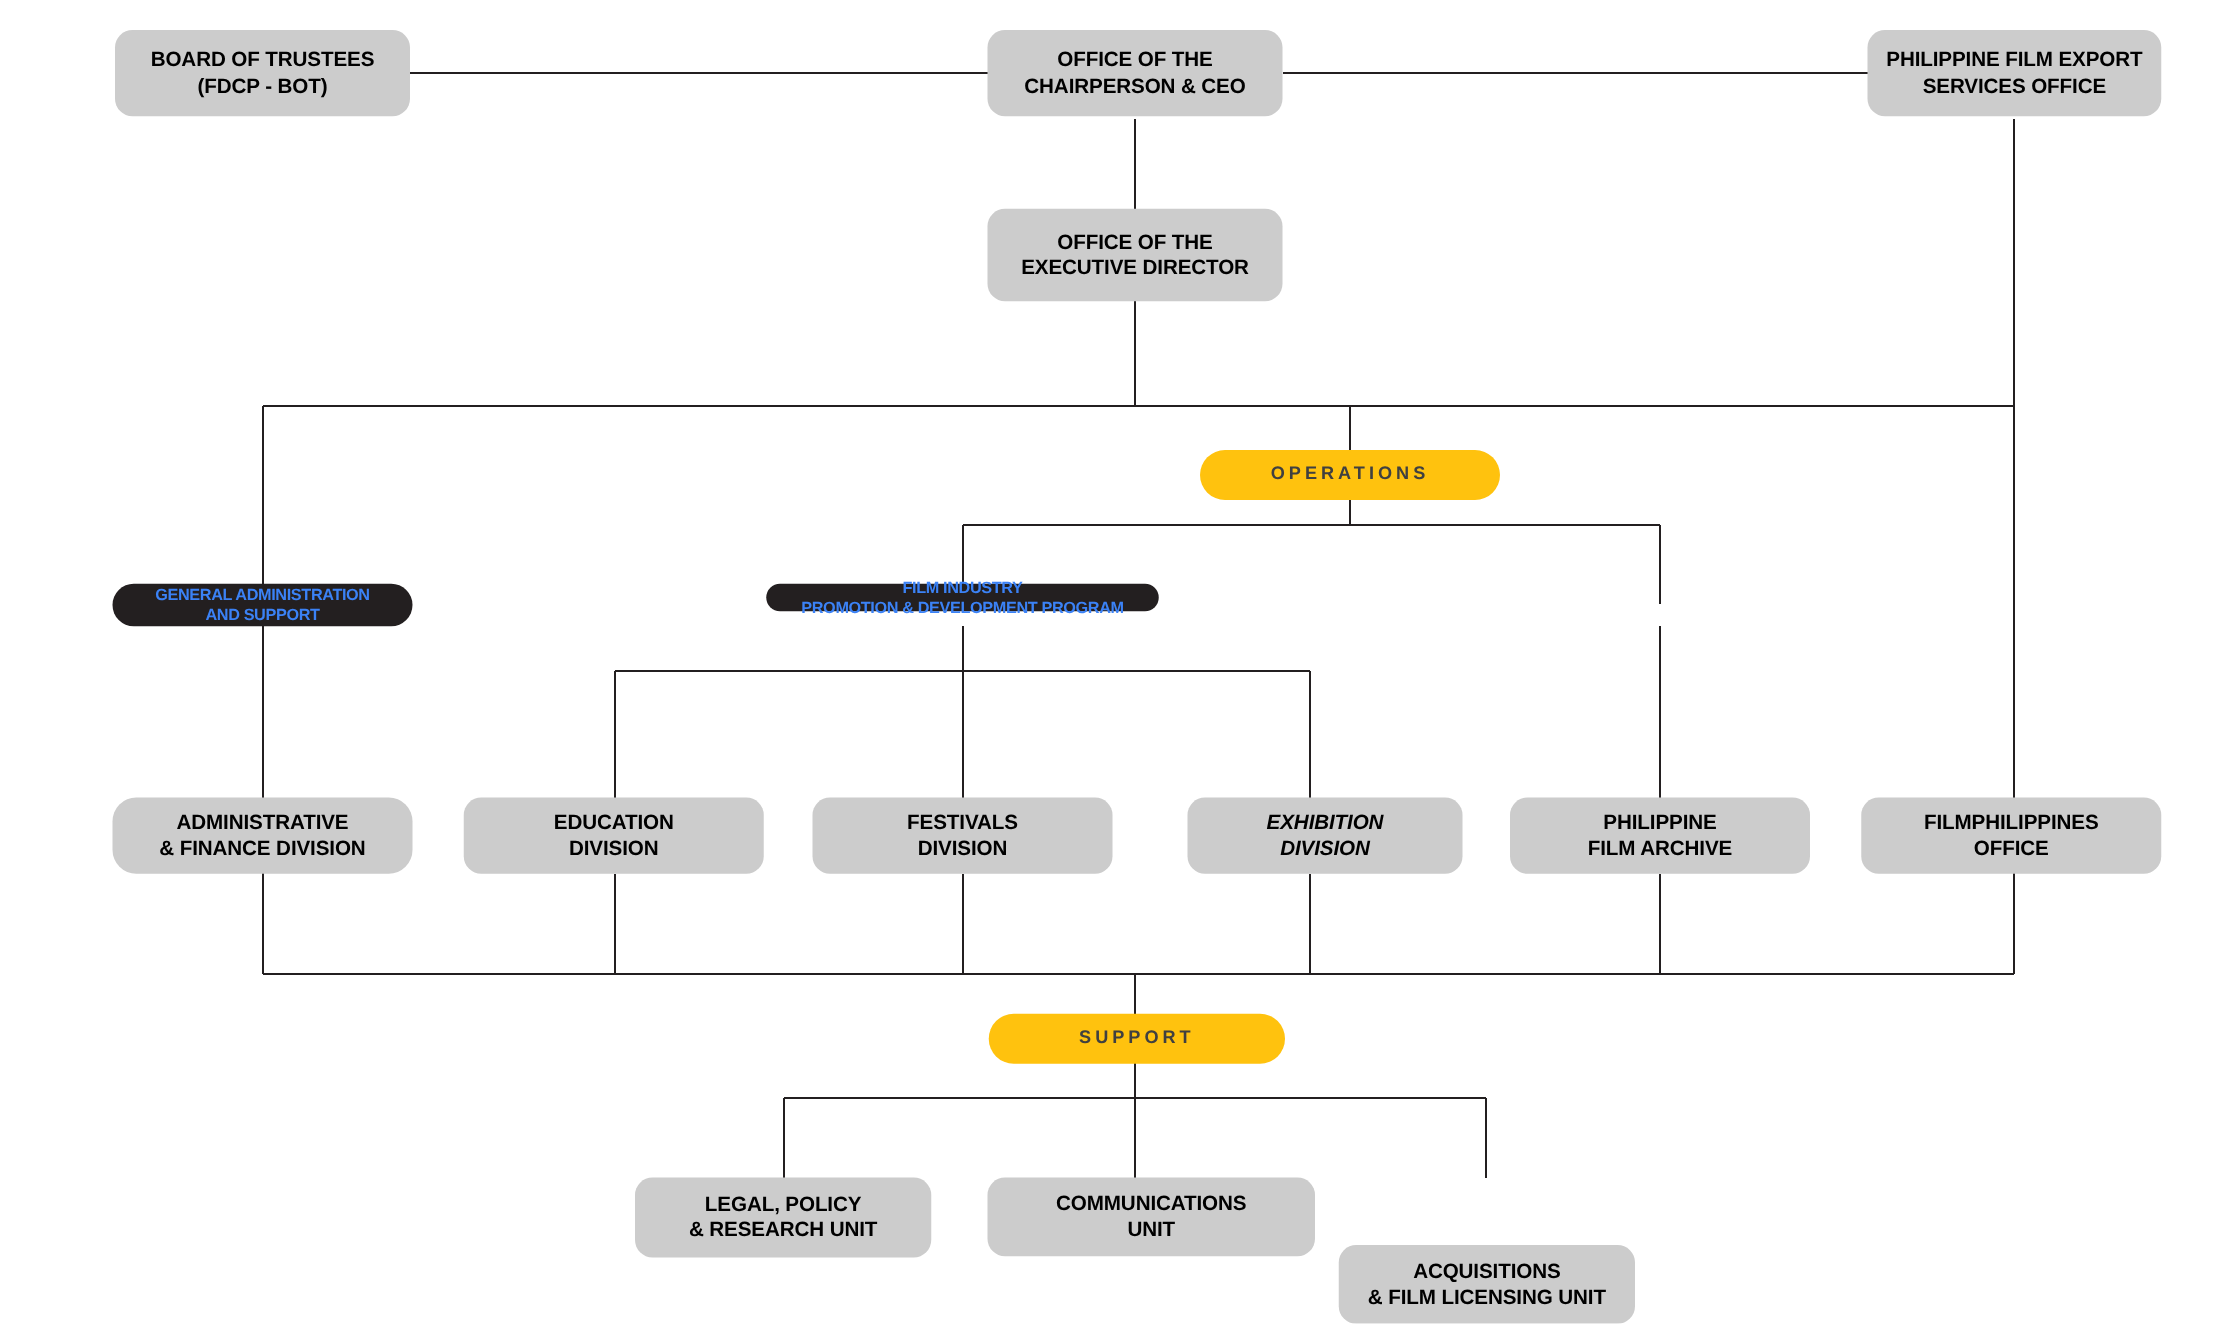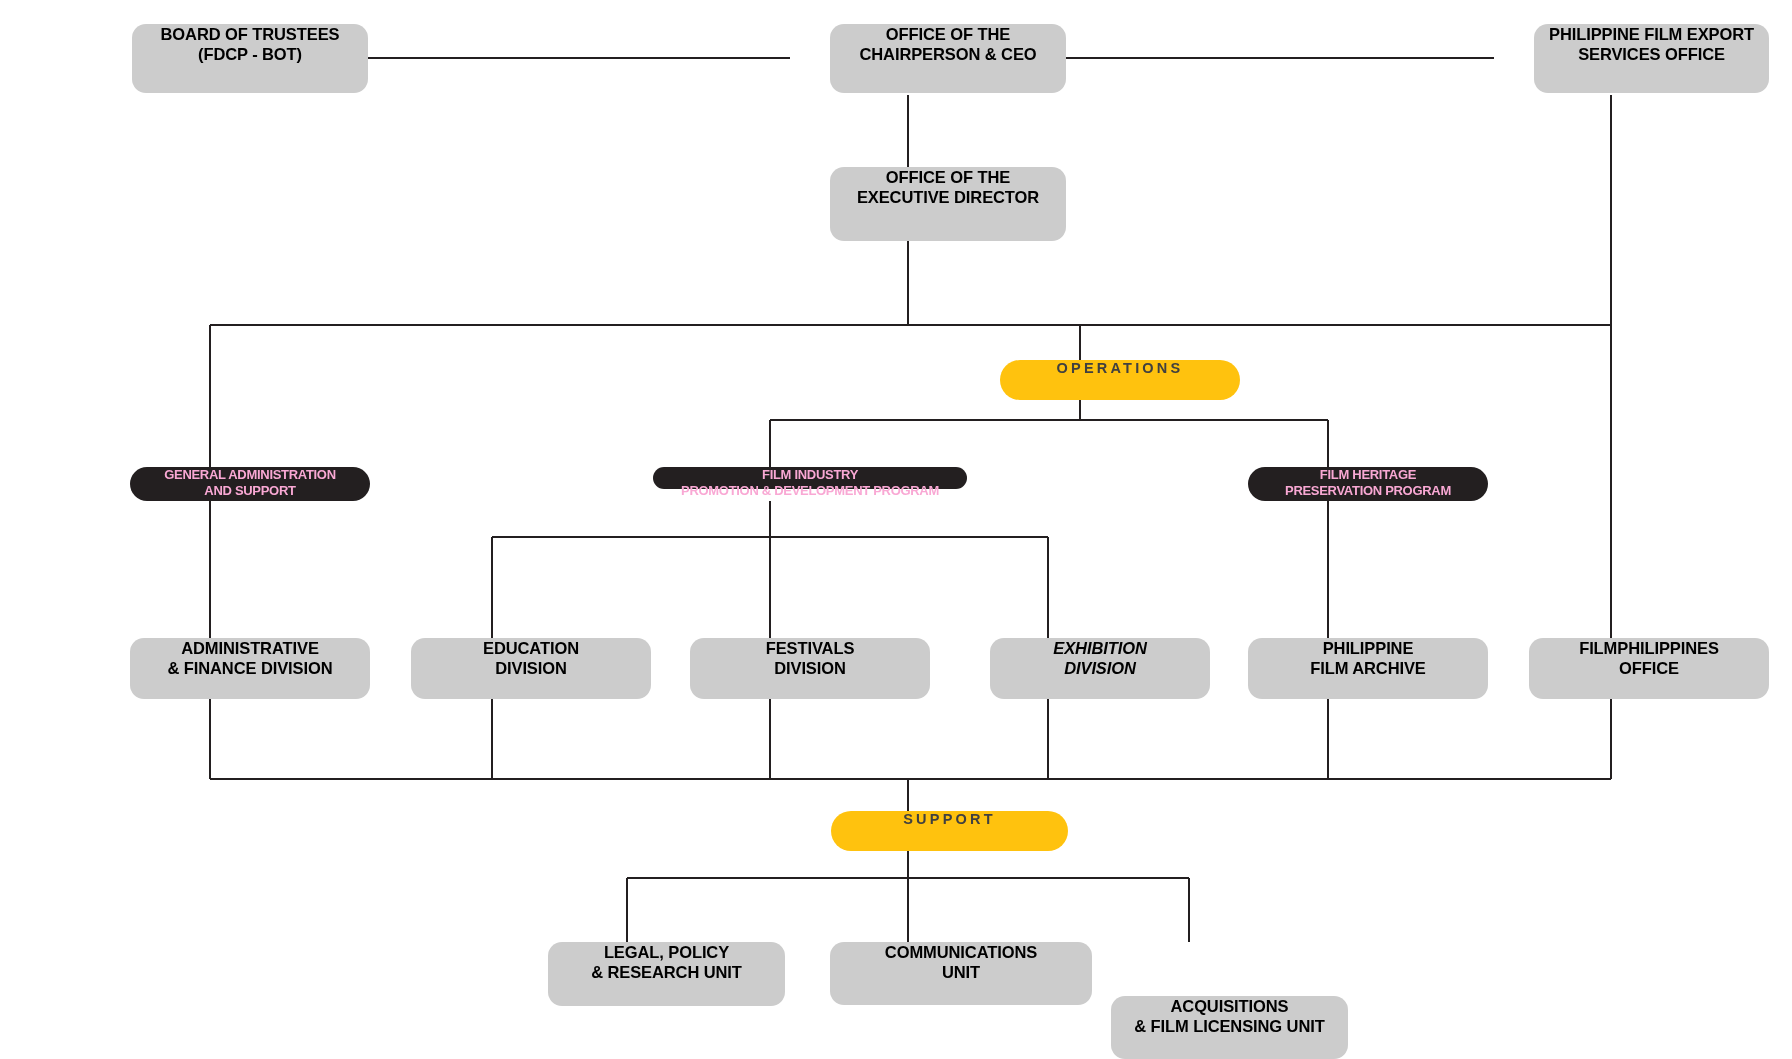--- a/index.html
+++ b/index.html
@@ -23,37 +23,36 @@
     left: 0;
     top: 0;
     width: 1792px;
     height: 1059px;
     pointer-events: none;
   }
   .node {
     position: absolute;
     box-sizing: border-box;
     display: flex;
-    align-items: flex-start;
+    align-items: center;
     justify-content: center;
     text-align: center;
     border-radius: 14px;
     line-height: 1.22;
     letter-spacing: -0.1px;
     z-index: 3;
-    margin-left: 40px;
   }
   .node-grey {
     background: #cccccc;
     color: #000000;
     font-weight: bold;
   }
   .node-dark {
     background: #231f20;
-    color: #f9a8d4;
+    color: #3b82f6;
     font-weight: bold;
     border-radius: 22px;
     letter-spacing: -0.3px;
   }
   .node-pill {
     background: #ffc20e;
     color: #404040;
     font-weight: bold;
     border-radius: 24px;
     letter-spacing: 3.2px;
@@ -145,26 +144,22 @@
   <div class="node node-dark" style="left:90px; top:467px; width:240px; height:34px;">
     <span class="node-label s13">GENERAL ADMINISTRATION
 AND SUPPORT</span>
   </div>
 
   <div class="node node-dark" style="left:613px; top:467px; width:314px; height:22px;">
     <span class="node-label s13">FILM INDUSTRY
 PROMOTION &amp; DEVELOPMENT PROGRAM</span>
   </div>
 
-  <div class="node node-dark" style="left:1208px; top:467px; width:240px; height:34px;">
-    <span class="node-label s13">FILM HERITAGE
-PRESERVATION PROGRAM</span>
-  </div>
-
-  <div class="node node-grey" style="left:90px; top:638px; width:240px; height:61px;">
+
+  <div class="node node-grey" style="left:90px; top:638px; width:240px; height:61px;border-radius:19px;">
     <span class="node-label s16">ADMINISTRATIVE
 &amp; FINANCE DIVISION</span>
   </div>
 
   <div class="node node-grey" style="left:371px; top:638px; width:240px; height:61px;">
     <span class="node-label s16">EDUCATION
 DIVISION</span>
   </div>
 
   <div class="node node-grey" style="left:650px; top:638px; width:240px; height:61px;">

